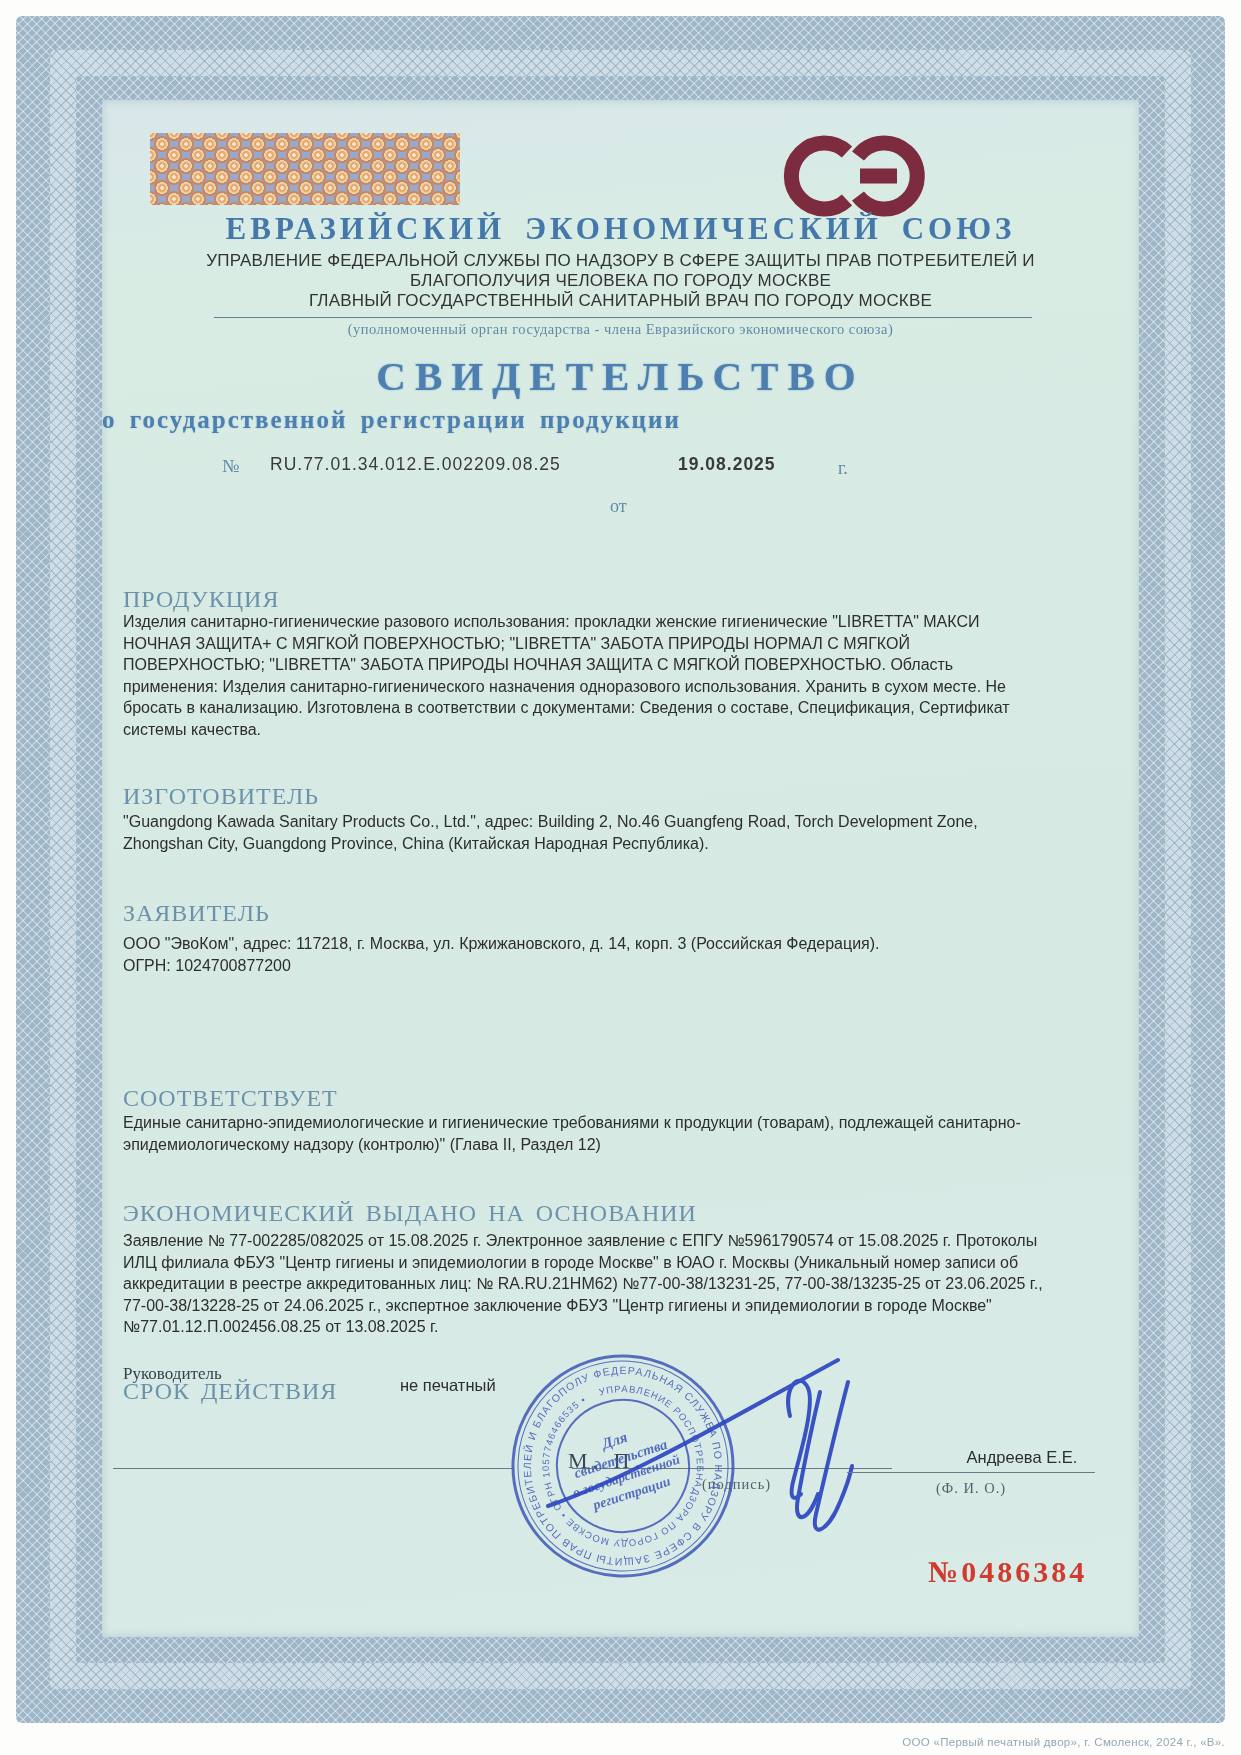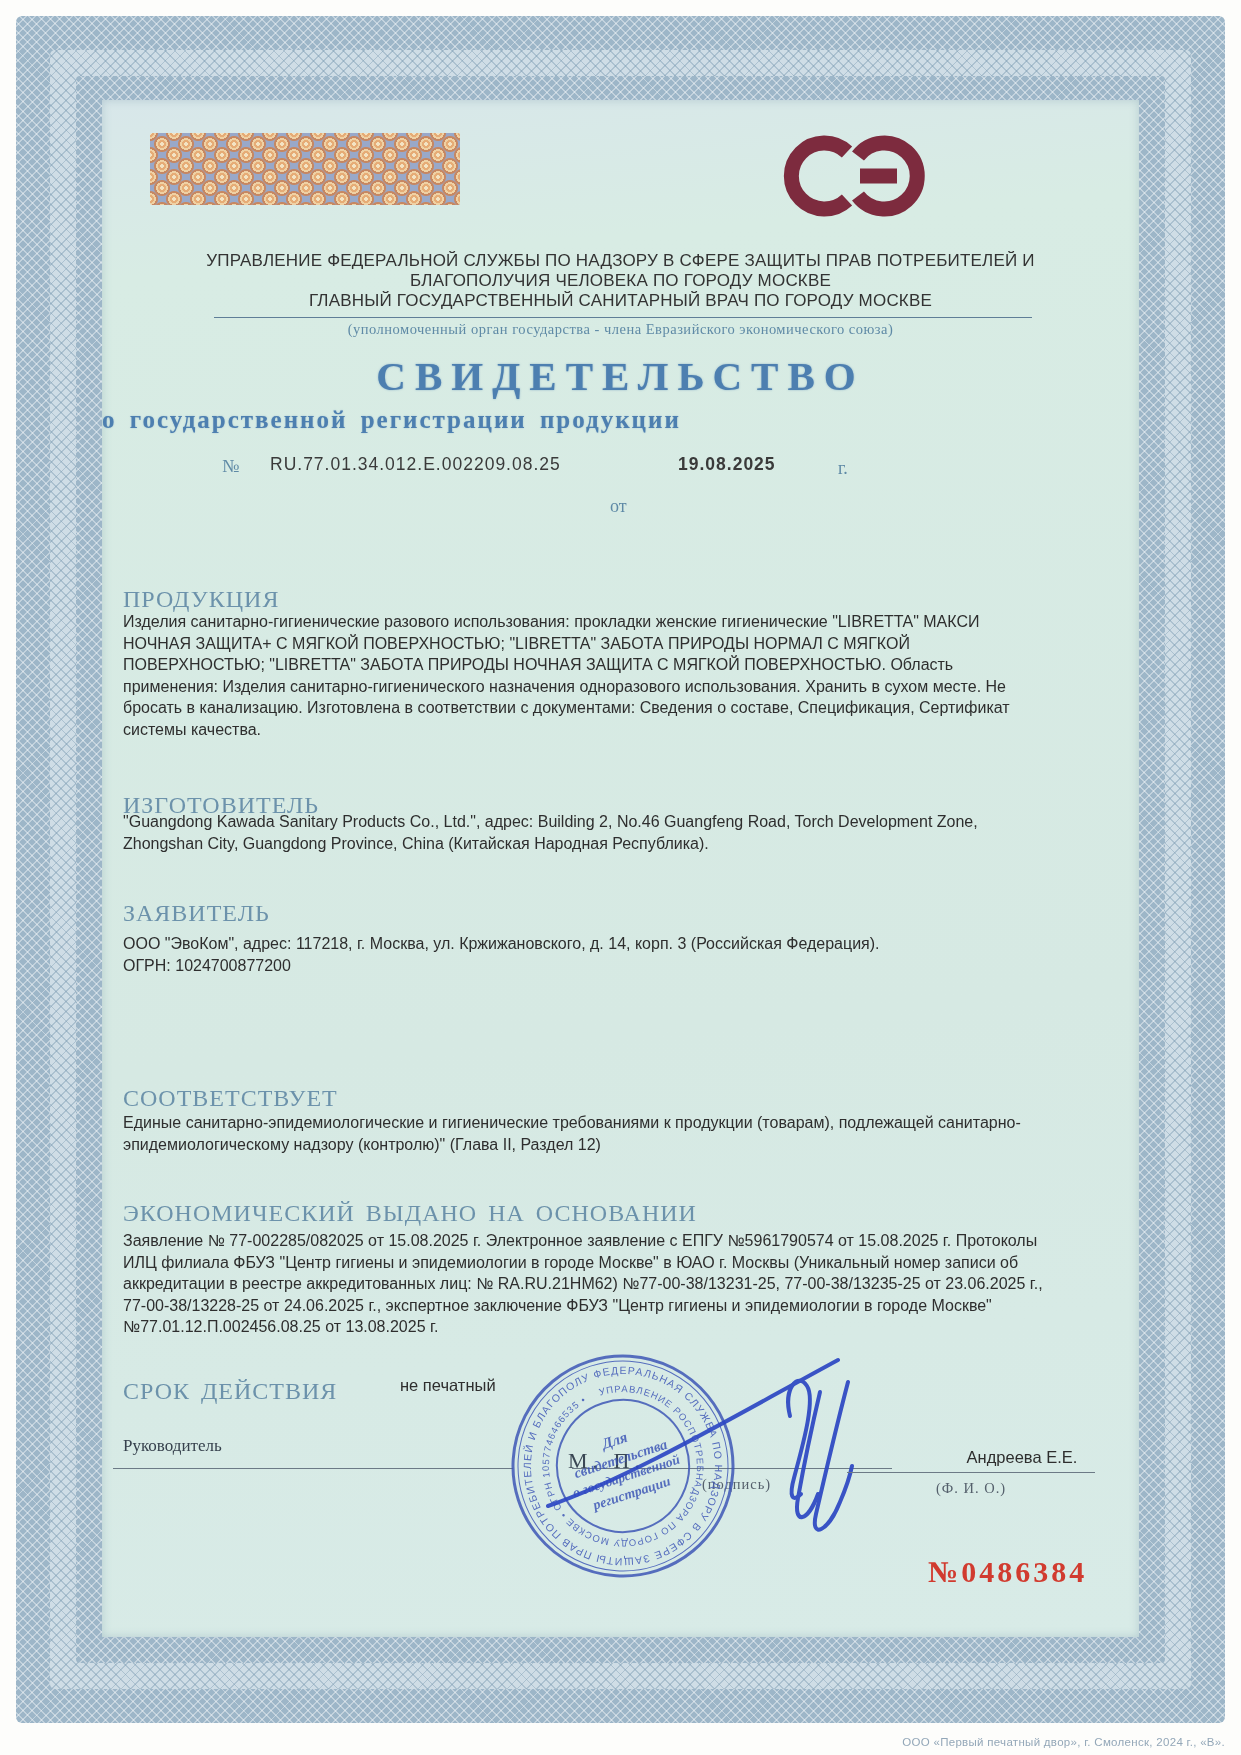--- a/index.html
+++ b/index.html
@@ -49,21 +49,21 @@
   .numrow{position:absolute;left:0;top:352px;width:100%;height:30px;}
   .numrow .lbl{position:absolute;font-family:"Liberation Serif",serif;font-size:18px;color:#5f8aa6;}
   .numrow .val{position:absolute;font-size:17.5px;color:#3a3a3a;letter-spacing:1px;}
   
   .sec-h{position:absolute;left:21px;font-family:"Liberation Serif",serif;font-size:24px;
          color:#6c92ab;letter-spacing:1px;word-spacing:4px;}
   .sec-b{position:absolute;left:21px;width:922px;font-size:16px;line-height:21.5px;color:#2e2e2e;}
   .validity-val{position:absolute;left:298px;top:1276px;font-size:16.5px;color:#2e2e2e;}
   
   .serif-dark{font-family:"Liberation Serif",serif;color:#36414d;}
-  .pos-label{position:absolute;left:21px;top:1336px;font-size:17px;}
+  .pos-label{position:absolute;left:21px;top:1264px;font-size:17px;}
   .sig-line{position:absolute;border-top:1.2px solid #6c7a86;}
   .small-cap{position:absolute;font-family:"Liberation Serif",serif;font-size:14.5px;color:#55606c;letter-spacing:1px;}
   .pos-note{position:absolute;left:21px;top:1378px;width:445px;font-family:"Liberation Serif",serif;
             font-size:16.5px;line-height:21px;color:#46586a;}
   .fio{position:absolute;left:800px;top:1348px;width:240px;text-align:center;font-size:16.5px;color:#2e2e2e;}
   .mp{position:absolute;left:466px;top:1348px;font-family:"Liberation Serif",serif;font-size:22px;
       letter-spacing:5px;color:#3a4754;}
   .stamp{position:absolute;left:405px;top:1250px;width:232px;height:232px;opacity:.82;}
   .signature{position:absolute;left:438px;top:1238px;width:370px;height:210px;}
   .serial{position:absolute;left:826px;top:1455px;font-family:"Liberation Serif",serif;font-weight:bold;
@@ -86,20 +86,21 @@
     <div class="logo">
       <svg width="165" height="92" viewBox="0 0 165 92">
         <g fill="none" stroke="#7d2b3e" stroke-width="15">
           <path d="M 77 22 A 33 33 0 1 0 77 70"></path>
           <path d="M 88 26 A 33 33 0 1 1 88 66"></path>
           <line x1="90" y1="46" x2="127" y2="46"></line>
         </g>
       </svg>
     </div>
 
+    <div class="union-title">ЕВРАЗИЙСКИЙ ЭКОНОМИЧЕСКИЙ СОЮЗ</div>
     <div class="authority">
       <div>УПРАВЛЕНИЕ ФЕДЕРАЛЬНОЙ СЛУЖБЫ ПО НАДЗОРУ В СФЕРЕ ЗАЩИТЫ ПРАВ ПОТРЕБИТЕЛЕЙ И</div>
       <div>БЛАГОПОЛУЧИЯ ЧЕЛОВЕКА ПО ГОРОДУ МОСКВЕ</div>
       <div>ГЛАВНЫЙ ГОСУДАРСТВЕННЫЙ САНИТАРНЫЙ ВРАЧ ПО ГОРОДУ МОСКВЕ</div>
     </div>
     <div class="rule"></div>
     <div class="note">(уполномоченный орган государства - члена Евразийского экономического союза)</div>
 
     <div class="main-title">СВИДЕТЕЛЬСТВО</div>
     <div class="sub-title">о государственной регистрации продукции</div>
@@ -108,21 +109,21 @@
       <span class="lbl" style="left:120px;top:4px;">№</span>
       <span class="val" style="left:168px;top:2px;">RU.77.01.34.012.E.002209.08.25</span>
       <span class="lbl" style="left:508px;top:6px;margin-top:38px;">от</span>
       <span class="val" style="left:576px;top:2px;font-weight:bold;">19.08.2025</span>
       <span class="lbl" style="left:736px;top:6px;">г.</span>
     </div>
 
     <div class="sec-h" style="top:486px;">ПРОДУКЦИЯ</div>
     <div class="sec-b" style="top:511px;">Изделия санитарно-гигиенические разового использования: прокладки женские гигиенические "LIBRETTA" МАКСИ НОЧНАЯ ЗАЩИТА+ С МЯГКОЙ ПОВЕРХНОСТЬЮ; "LIBRETTA" ЗАБОТА ПРИРОДЫ НОРМАЛ С МЯГКОЙ ПОВЕРХНОСТЬЮ; "LIBRETTA" ЗАБОТА ПРИРОДЫ НОЧНАЯ ЗАЩИТА С МЯГКОЙ ПОВЕРХНОСТЬЮ. Область применения: Изделия санитарно-гигиенического назначения одноразового использования. Хранить в сухом месте. Не бросать в канализацию. Изготовлена в соответствии с документами: Сведения о составе, Спецификация, Сертификат системы качества.</div>
 
-    <div class="sec-h" style="top:683px;margin-top:9px;">ИЗГОТОВИТЕЛЬ</div>
+    <div class="sec-h" style="top:683px;">ИЗГОТОВИТЕЛЬ</div>
     <div class="sec-b" style="top:711px;">"Guangdong Kawada Sanitary Products Co., Ltd.", адрес: Building 2, No.46 Guangfeng Road, Torch Development Zone, Zhongshan City, Guangdong Province, China (Китайская Народная Республика).</div>
 
     <div class="sec-h" style="top:800px;">ЗАЯВИТЕЛЬ</div>
     <div class="sec-b" style="top:833px;">
       <div>ООО "ЭвоКом", адрес: 117218, г. Москва, ул. Кржижановского, д. 14, корп. 3 (Российская Федерация).</div>
       <div>ОГРН: 1024700877200</div>
     </div>
 
     <div class="sec-h" style="top:985px;">СООТВЕТСТВУЕТ</div>
     <div class="sec-b" style="top:1012px;">Единые санитарно-эпидемиологические и гигиенические требованиями к продукции (товарам), подлежащей санитарно-эпидемиологическому надзору (контролю)" (Глава II, Раздел 12)</div>

